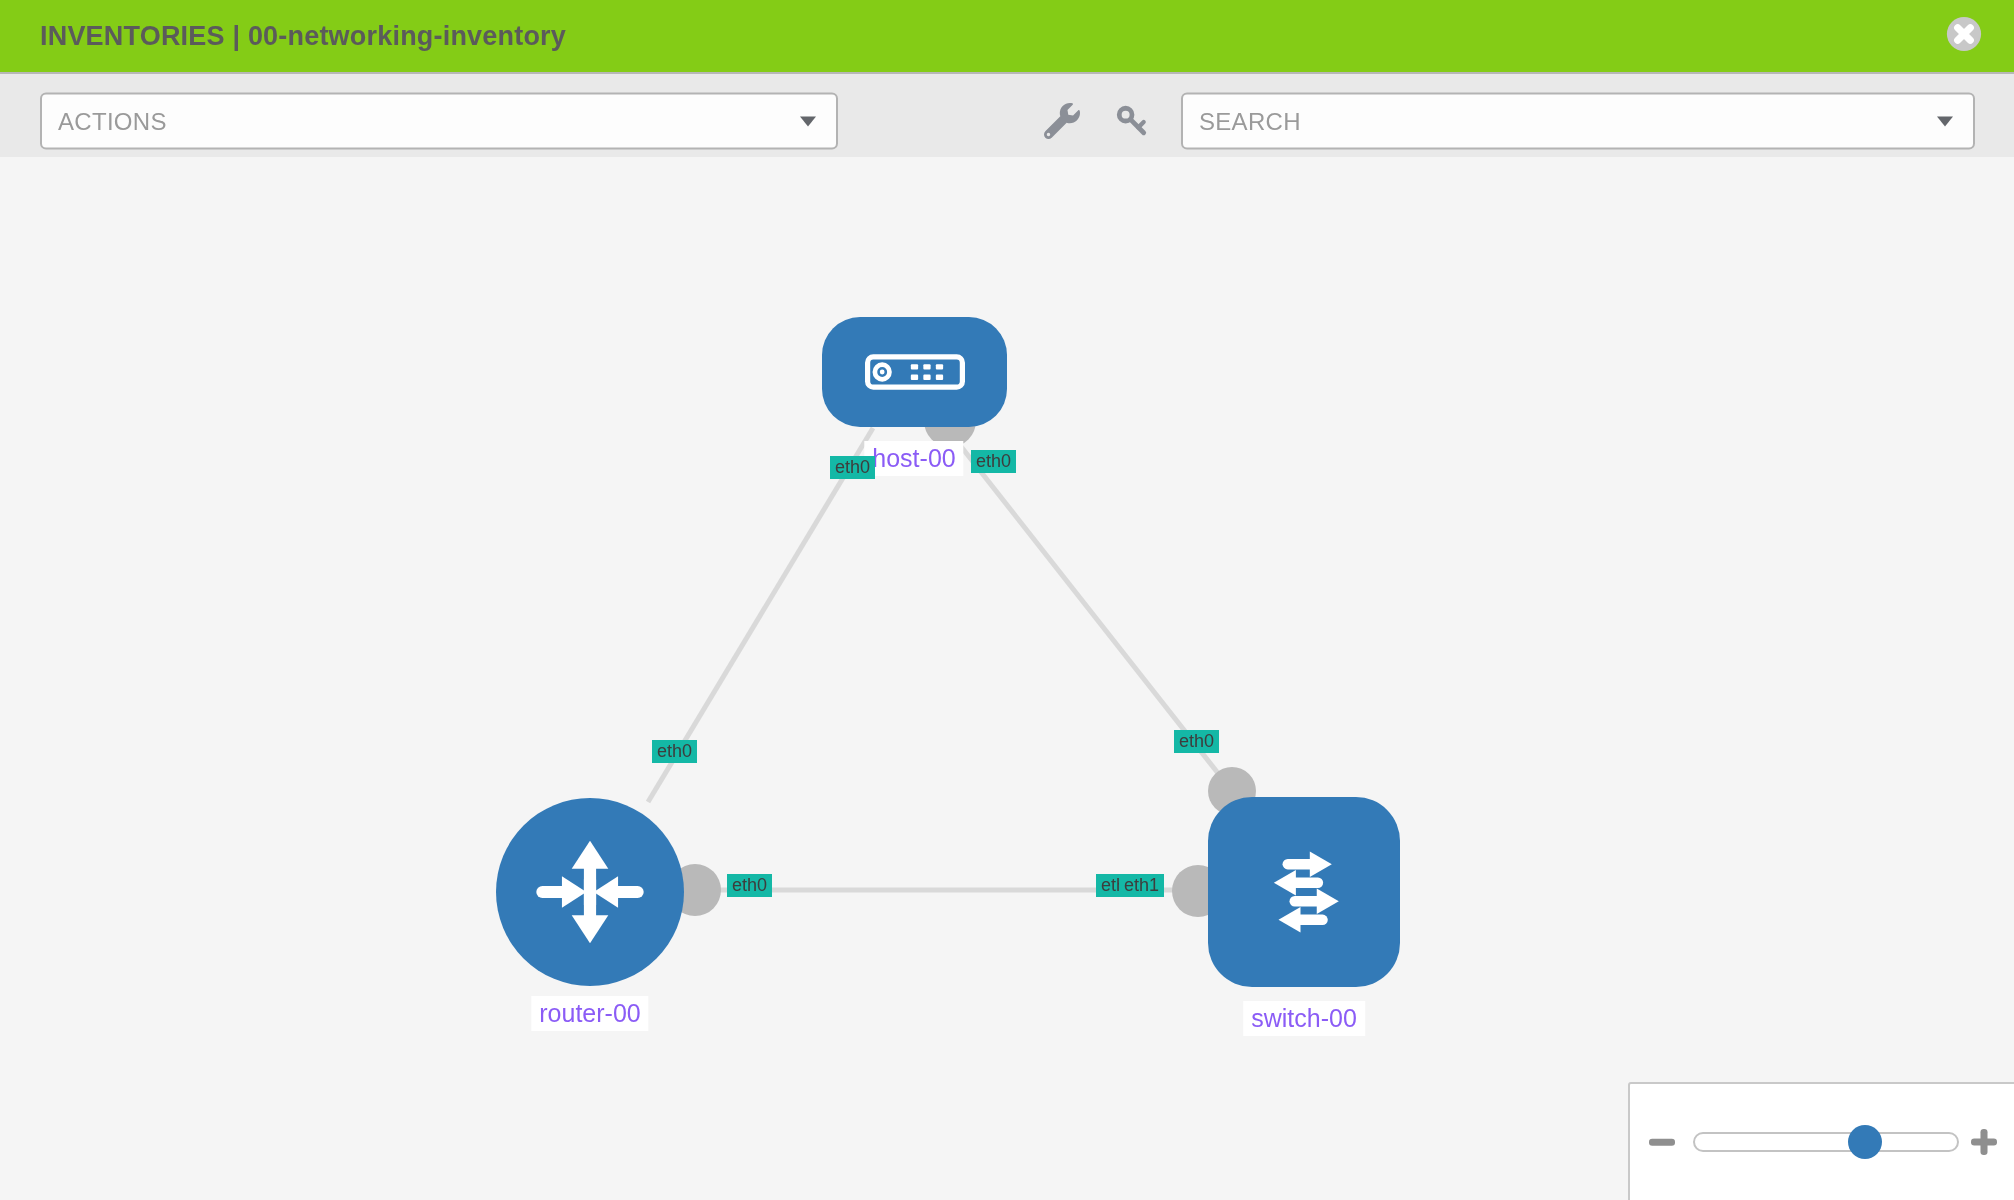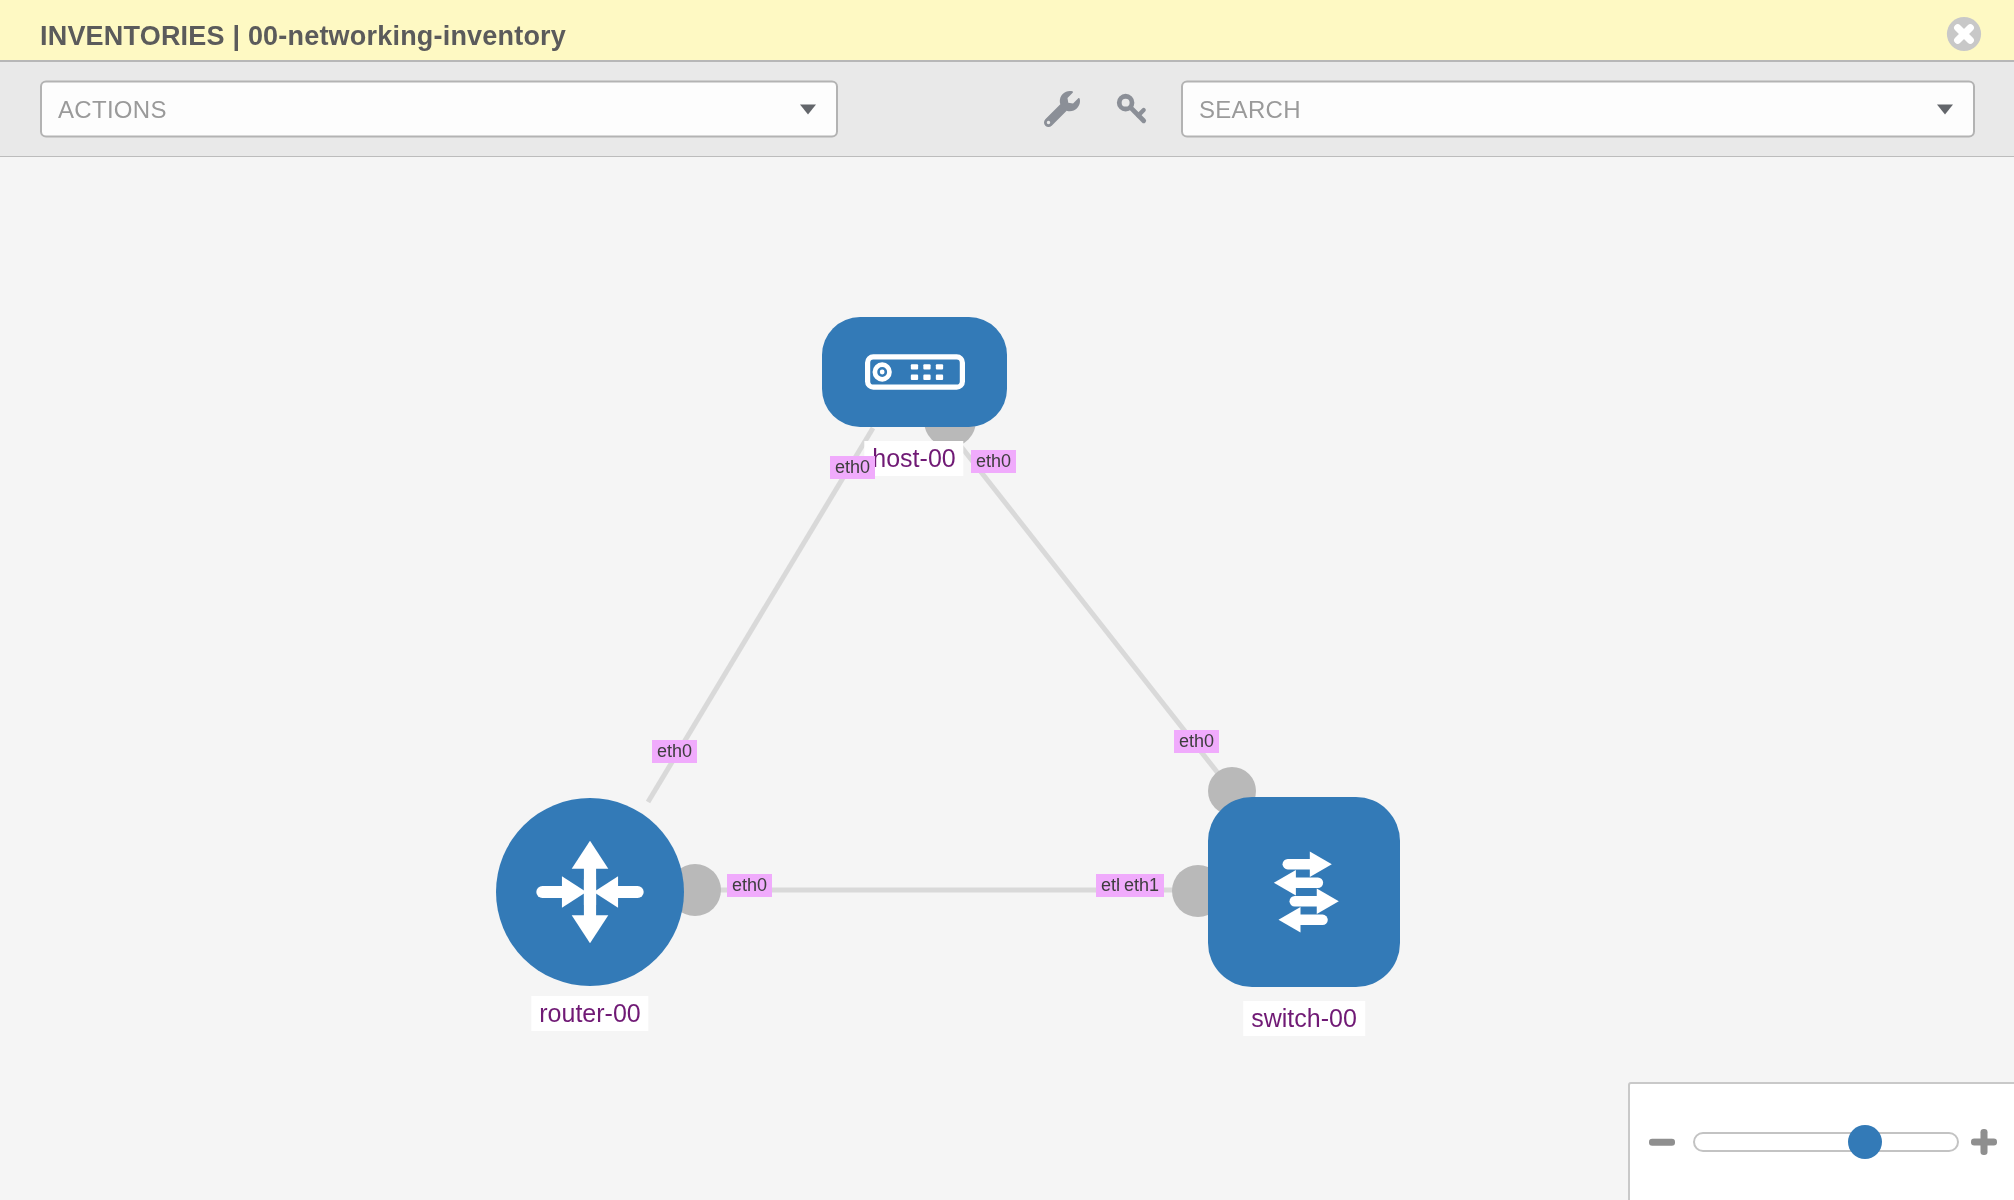--- a/index.html
+++ b/index.html
@@ -2,21 +2,21 @@
 <html><head>
 <meta charset="utf-8">
 <style>
   * { margin:0; padding:0; box-sizing:border-box; }
   html,body { width:2014px; height:1200px; overflow:hidden; }
   body { font-family:"Liberation Sans","DejaVu Sans",sans-serif; background:#ffffff; }
 
   .app { position:relative; width:2014px; height:1200px; }
 
   
-  .header { position:relative; height:60px; background:#fef9c3; }
+  .header { position:relative; height:72px; background:#84cc16; }
   .page-title { position:absolute; left:40px; top:0; line-height:72px;
     font-size:27px; font-weight:bold; color:#5b5b5b; letter-spacing:0.2px; }
   .close-btn { position:absolute; right:32px; top:16px; width:36px; height:36px;
     border:none; background:transparent; cursor:pointer; padding:0; }
 
   
   .toolbar { position:relative; height:98px; background:#e9e9e9;
     border-top:2px solid #b7b7b7; border-bottom:2px solid #bcbcbc; }
   .select-box { position:absolute; top:50%; transform:translateY(-50%);
     height:57px; background:#fdfdfd; border:2px solid #b3b3b3; border-radius:6px;
@@ -36,23 +36,23 @@
   
   .canvas { position:absolute; left:0; top:157px; width:2014px; height:1043px;
     background:#f5f5f5; overflow:hidden; }
   .links-svg { position:absolute; left:0; top:0; z-index:1; }
   .connector { position:absolute; border-radius:50%; background:#b9b9b9; z-index:2; }
   .node { position:absolute; background:#337ab7; z-index:3; cursor:pointer;
     display:flex; align-items:center; justify-content:center; }
   .node-host { left:822px; top:160px; width:185px; height:110px; border-radius:38px; }
   .node-router { left:496px; top:641px; width:188px; height:188px; border-radius:50%; }
   .node-switch { left:1208px; top:640px; width:192px; height:190px; border-radius:44px; }
-  .node-label { position:absolute; z-index:4; background:#ffffff; color:#701a75;
+  .node-label { position:absolute; z-index:4; background:#ffffff; color:#8b5cf6;
     font-size:25px; padding:3px 8px; white-space:nowrap; transform:translateX(-50%); }
-  .if-label { position:absolute; z-index:4; background:#f0abfc; color:#3d3d3d;
+  .if-label { position:absolute; z-index:4; background:#14b8a6; color:#3d3d3d;
     font-size:18px; padding:1px 5px; white-space:nowrap; }
   .if-label.under { z-index:3; }
 
   
   .zoom-panel { position:absolute; right:-3px; bottom:-3px; width:389px; height:121px;
     background:#ffffff; border:2px solid #c9c9c9; border-radius:3px; z-index:10; }
   .zoom-level { position:absolute; left:0; right:0; top:9px; text-align:center;
     font-size:22px; color:#1b1b1b; }
   .zoom-btn { position:absolute; background:transparent; border:none; cursor:pointer; padding:0;
     display:flex; align-items:center; justify-content:center; width:30px; height:30px; }

